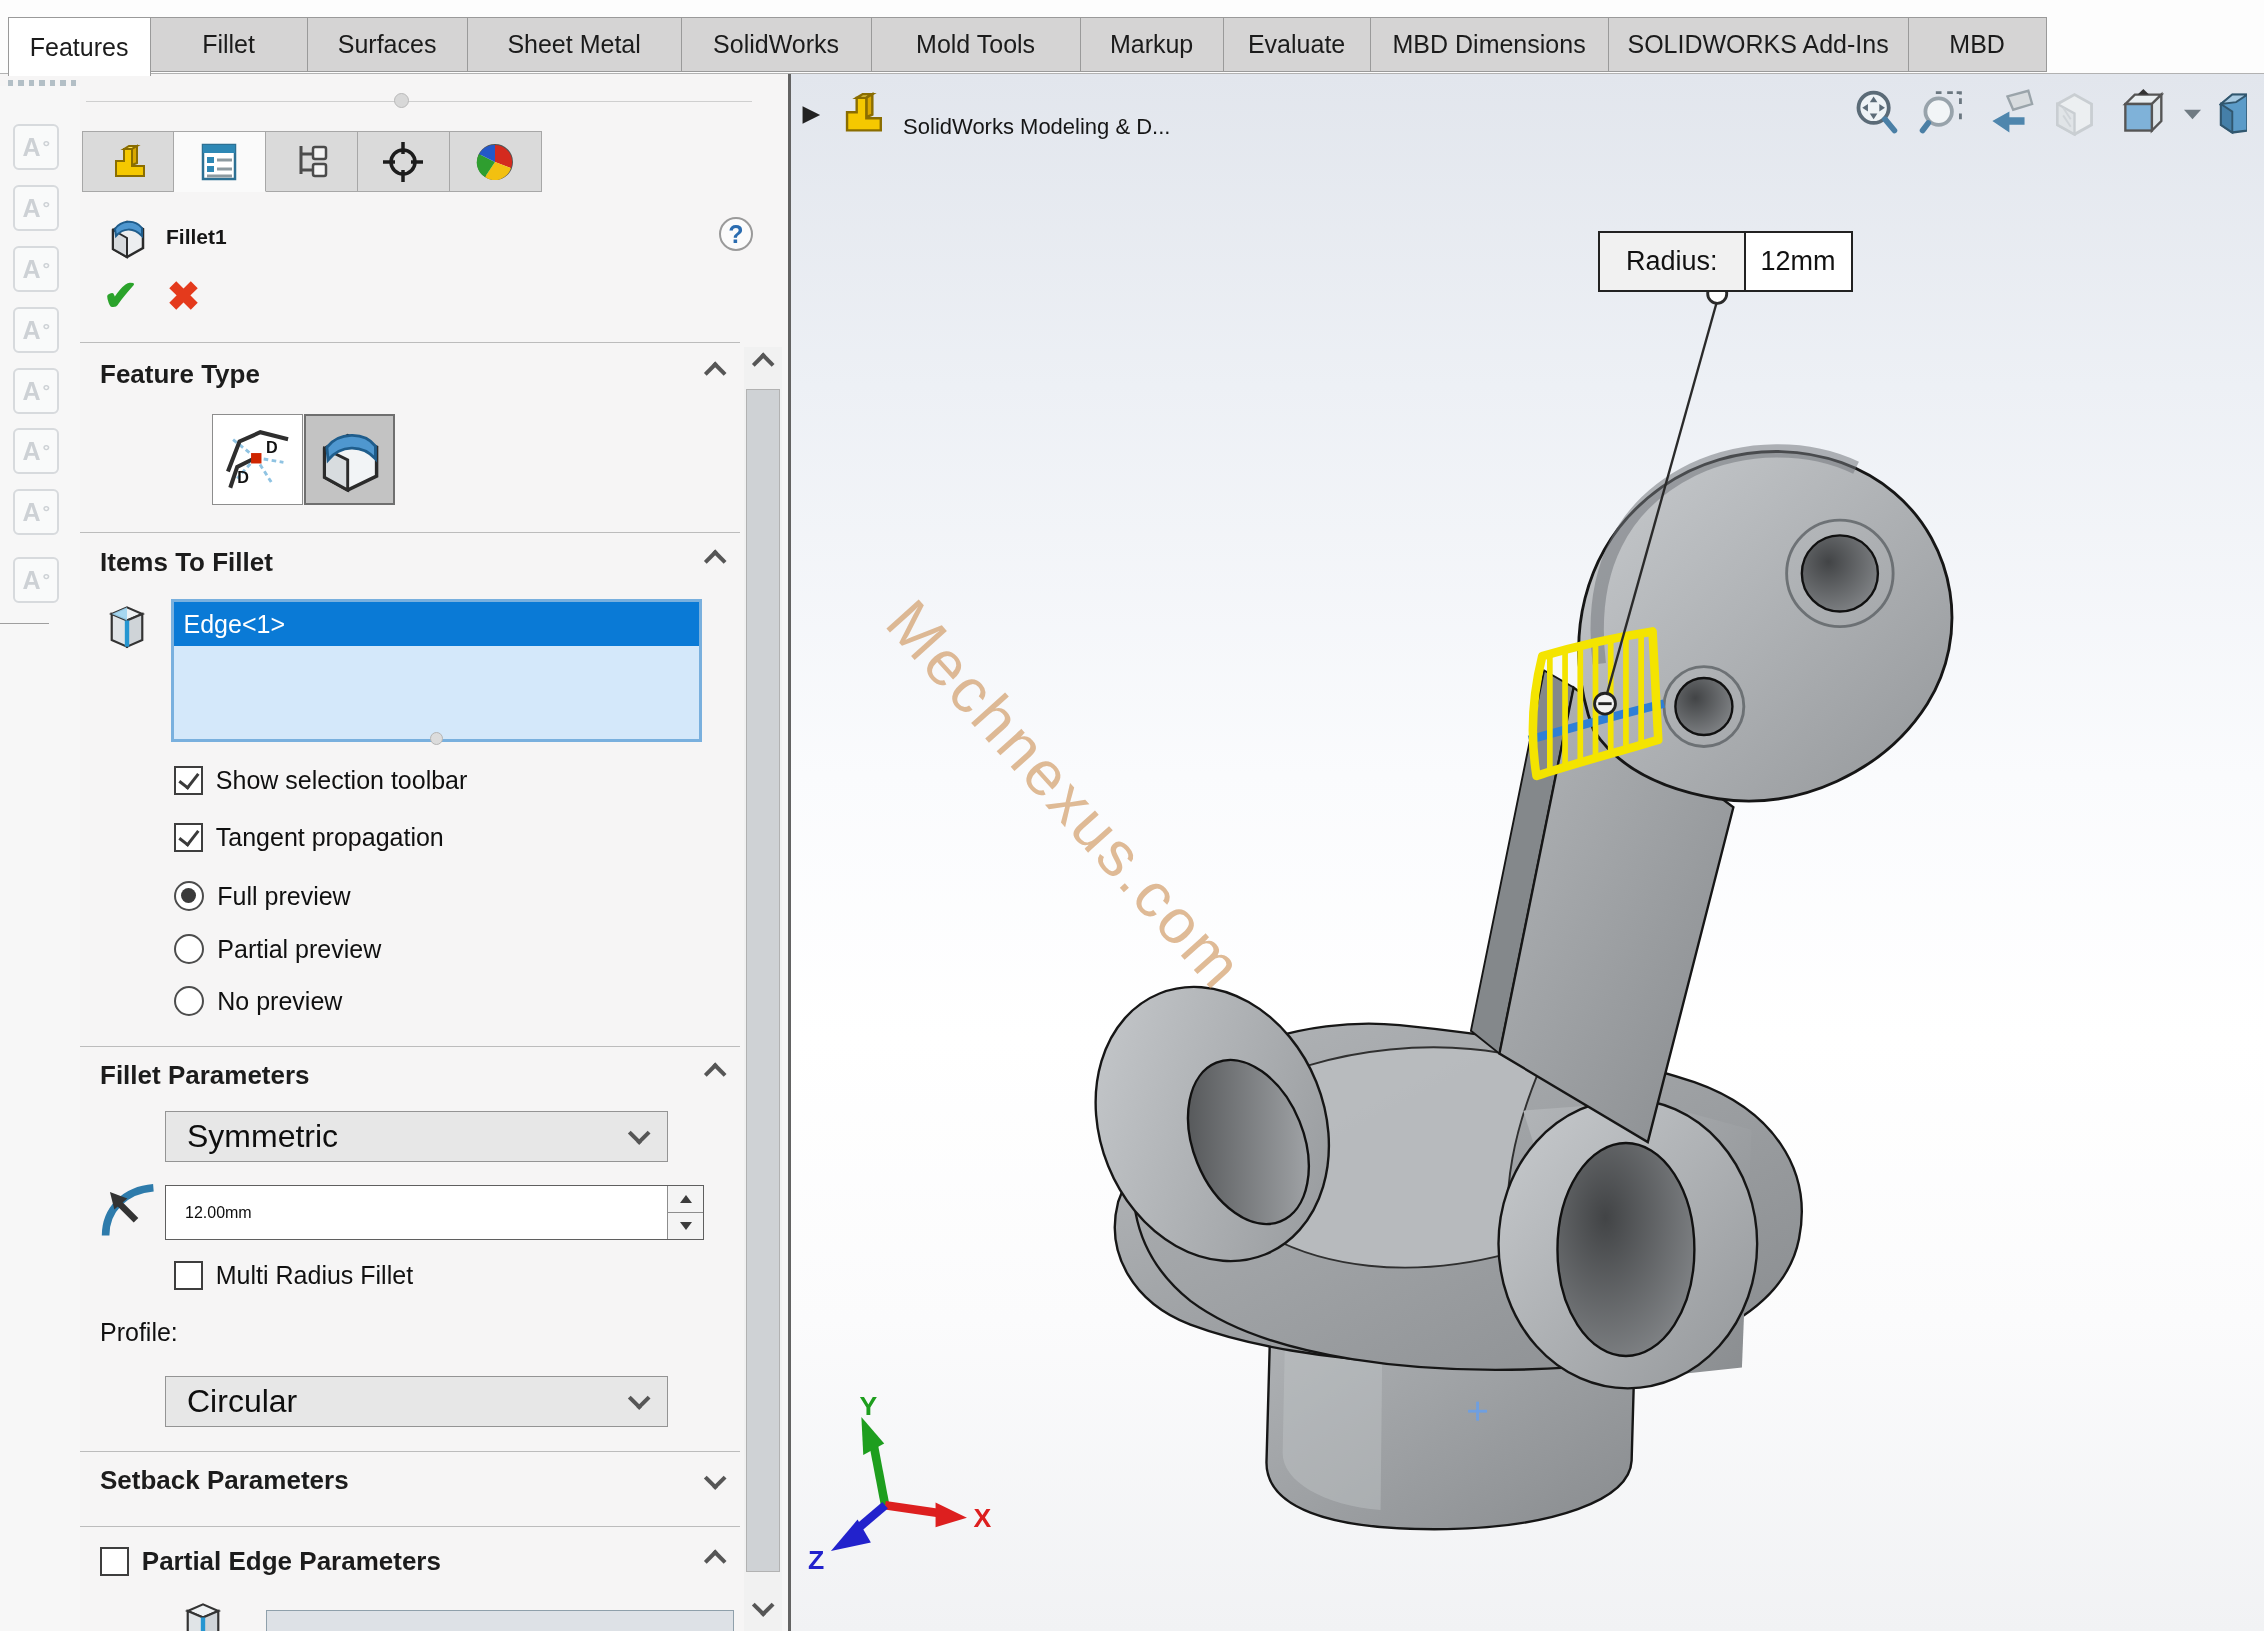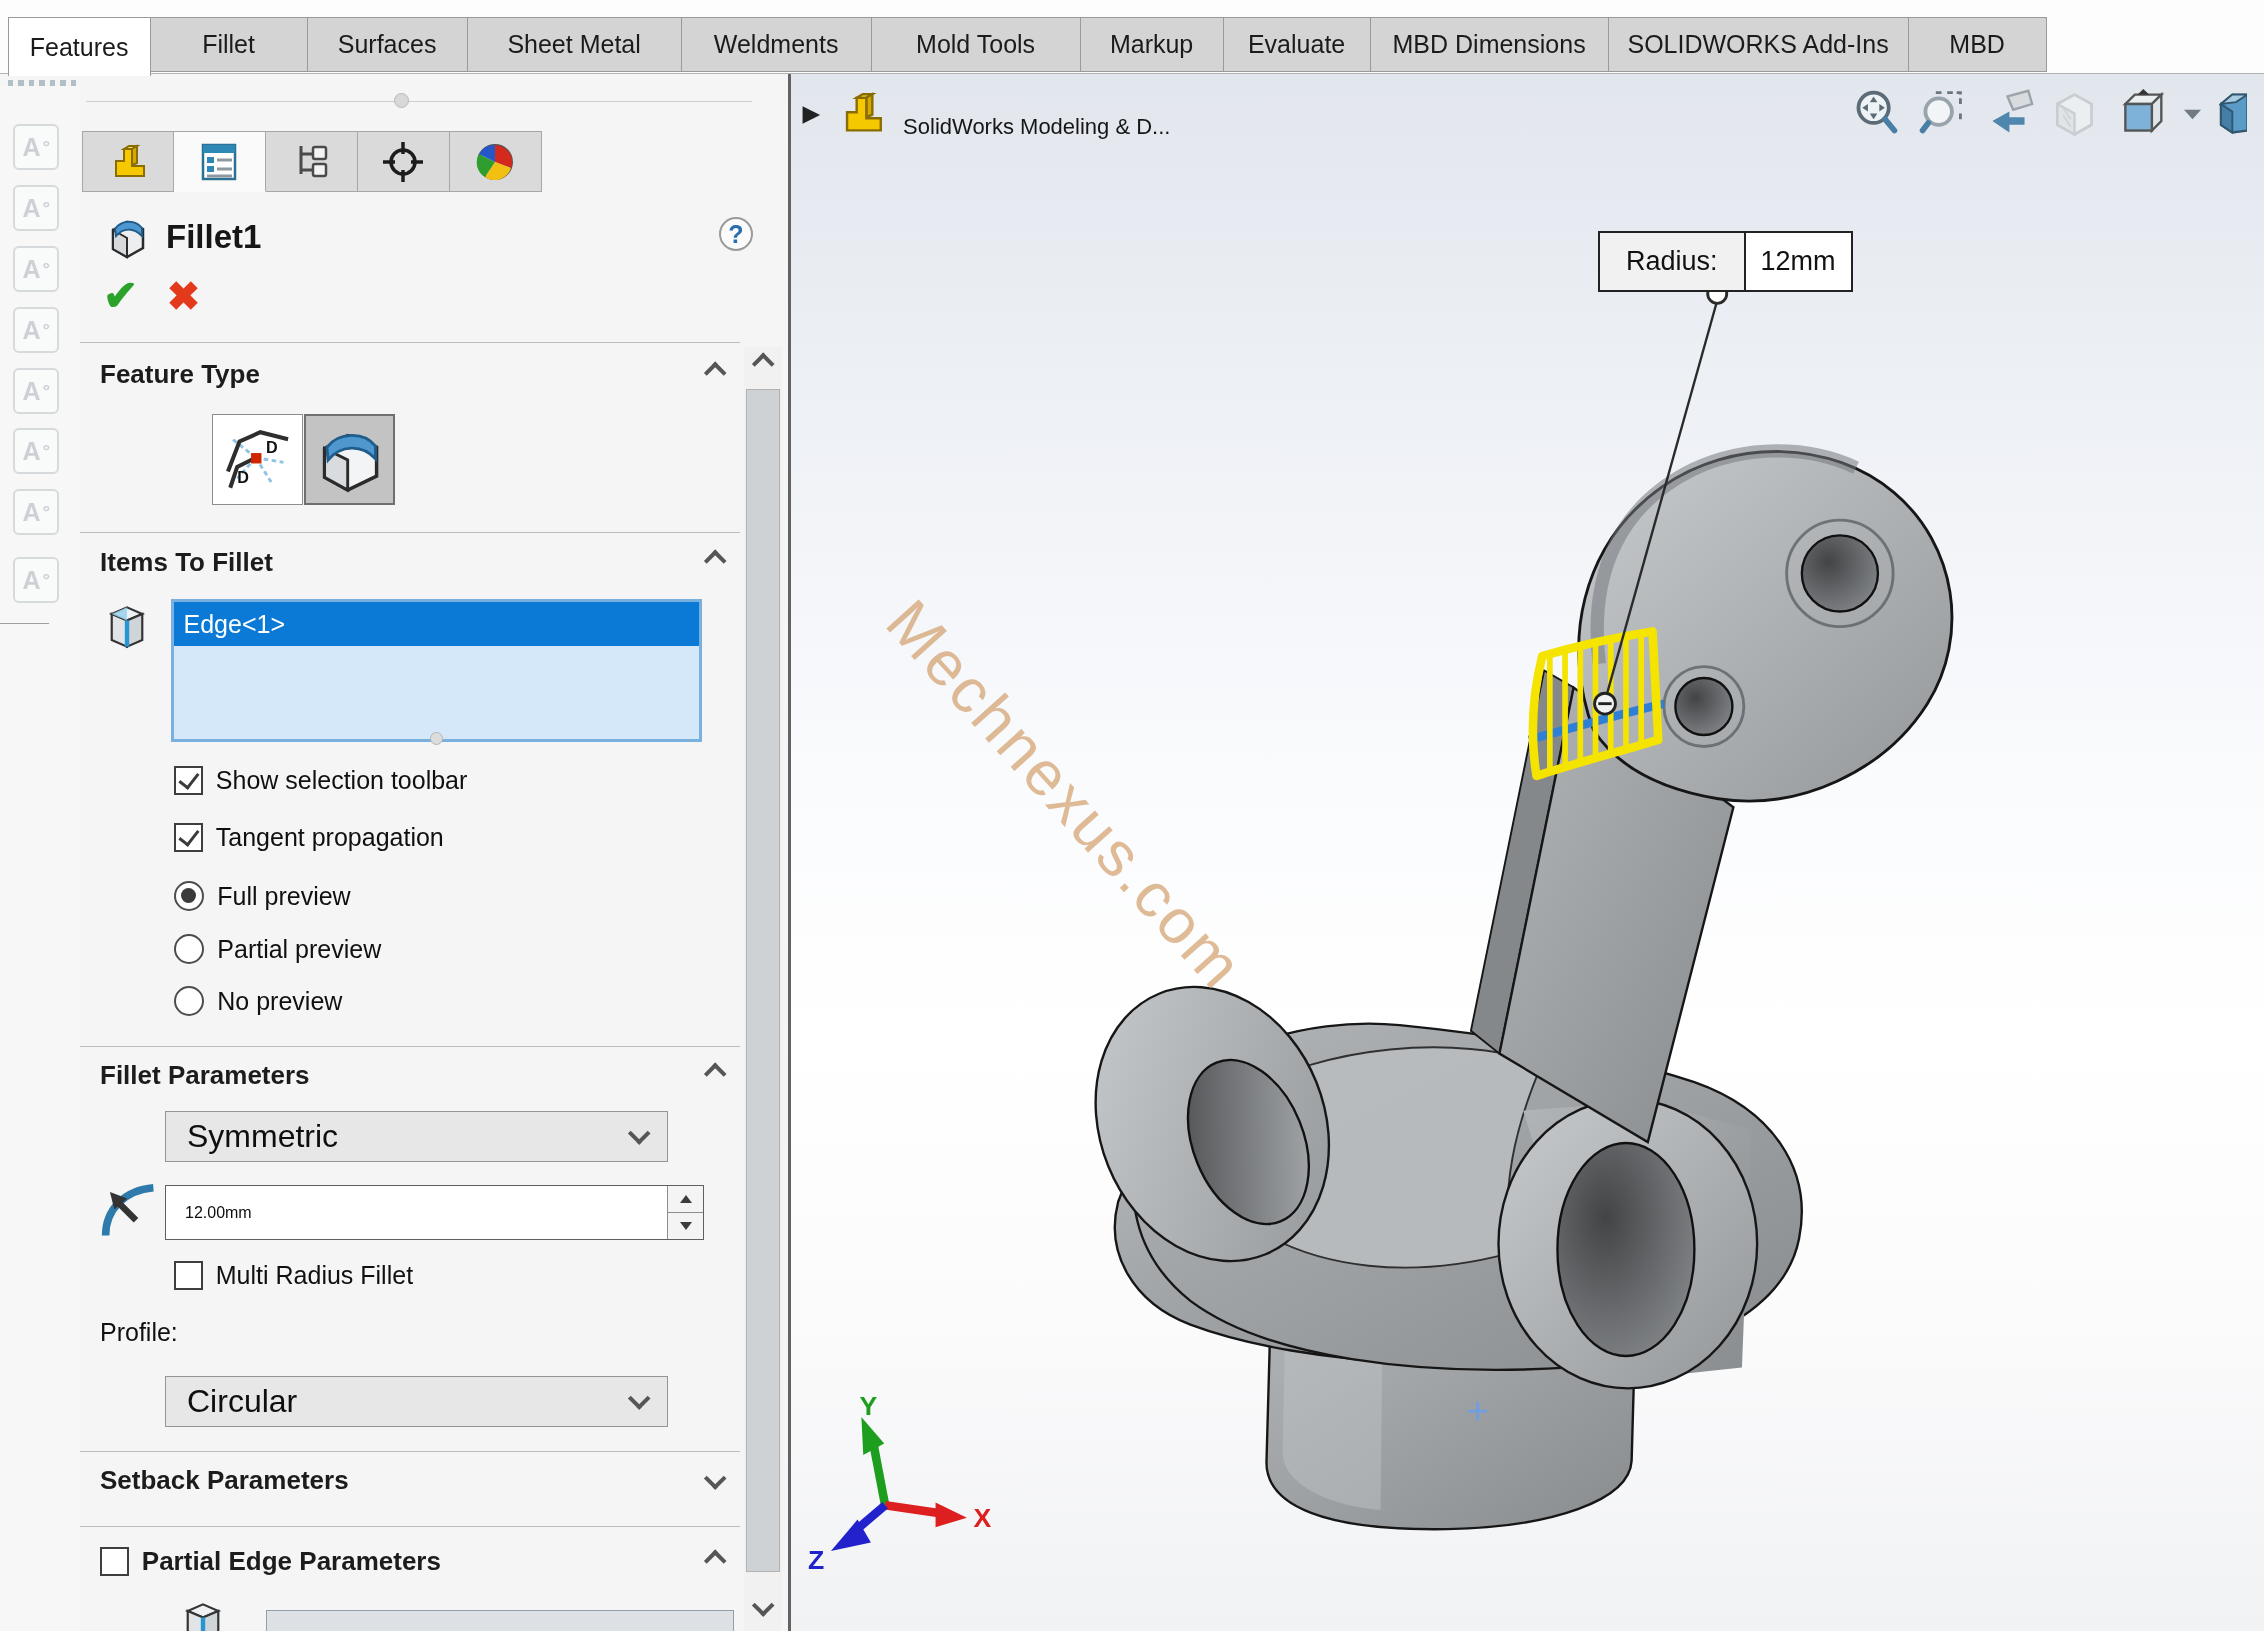--- a/index.html
+++ b/index.html
@@ -40,21 +40,21 @@
   .pmtab.active{background:#fafafa;border-bottom:1.9px solid #fafafa;}
   .pm-divider{position:absolute;left:0px;width:660px;border-top:1.9px solid #bcbcbc;}
   .pm-h{position:absolute;left:20px;font-size:26px;font-weight:bold;color:#1c1c1c;}
   .pm-label{font-size:25px;color:#101010;}
   .chev{position:absolute;width:25px;height:21px;}
   .chev::before{content:"";display:block;width:12.4px;height:12.4px;margin:2.9px auto;
                 border-left:4.8px solid #565656;border-top:4.8px solid #565656;transform:rotate(45deg);}
   .chev.down::before{transform:rotate(225deg);margin-top:-3.8px;}
 
   .title-row{position:absolute;left:25px;top:139px;display:flex;align-items:center;gap:17px;}
-  .title-text{font-size:33px;font-weight:bold;color:#161616;}
+  .title-text{font-size:21px;font-weight:bold;color:#161616;}
   .help-btn{position:absolute;left:639px;top:143px;width:34px;height:34px;border-radius:50%;
             border:2.9px solid #9a9a9a;color:#2a6cb0;font-size:25px;font-weight:bold;
             display:flex;align-items:center;justify-content:center;background:#fbfbfb;}
   .ok-btn{position:absolute;left:15px;top:196px;width:51px;height:51px;font-size:42px;
           color:#2ba32b;display:flex;align-items:center;justify-content:center;font-weight:bold;}
   .cancel-btn{position:absolute;left:78px;top:196px;width:51px;height:51px;font-size:40px;
           color:#e43a1c;display:flex;align-items:center;justify-content:center;font-weight:bold;}
 
   .ft-btn{position:absolute;width:91px;height:91px;border:1.9px solid #8d8d8d;background:#fff;
           display:flex;align-items:center;justify-content:center;}
@@ -127,21 +127,21 @@
 <body>
 
 <div id="app">
 
   <div class="ribbon">
     <div class="tabs">
       <div class="rtab active" style="width:143px">Features</div>
       <div class="rtab" style="width:157px">Fillet</div>
       <div class="rtab" style="width:160px">Surfaces</div>
       <div class="rtab" style="width:214px">Sheet Metal</div>
-      <div class="rtab" style="width:190px">Weldments</div>
+      <div class="rtab" style="width:190px">SolidWorks</div>
       <div class="rtab" style="width:209px">Mold Tools</div>
       <div class="rtab" style="width:143px">Markup</div>
       <div class="rtab" style="width:147px">Evaluate</div>
       <div class="rtab" style="width:238px">MBD Dimensions</div>
       <div class="rtab" style="width:300px">SOLIDWORKS Add-Ins</div>
       <div class="rtab" style="width:138px">MBD</div>
     </div>
   </div>
   <div class="grip-dots">
     <i></i>

